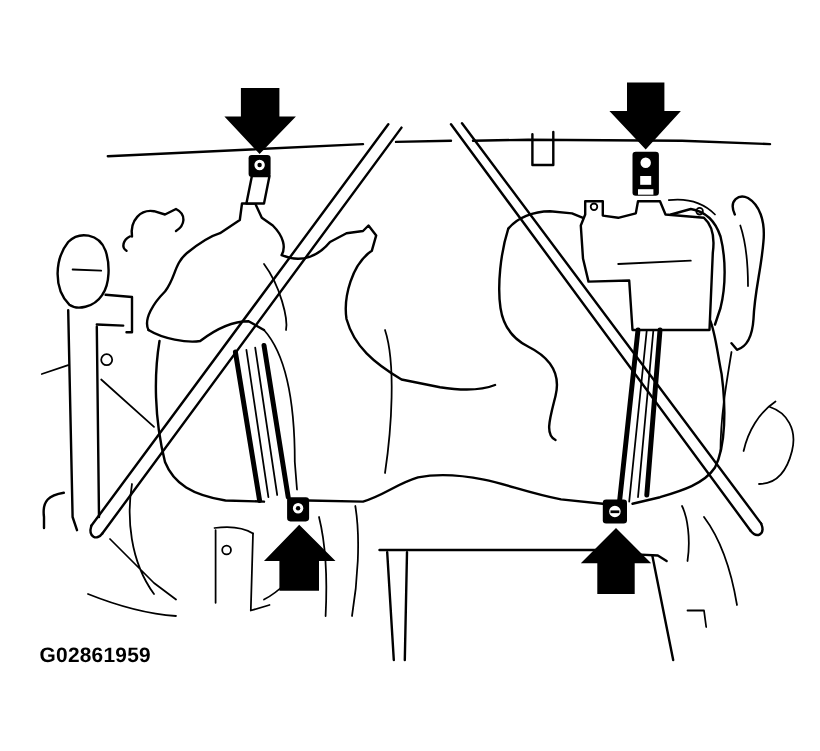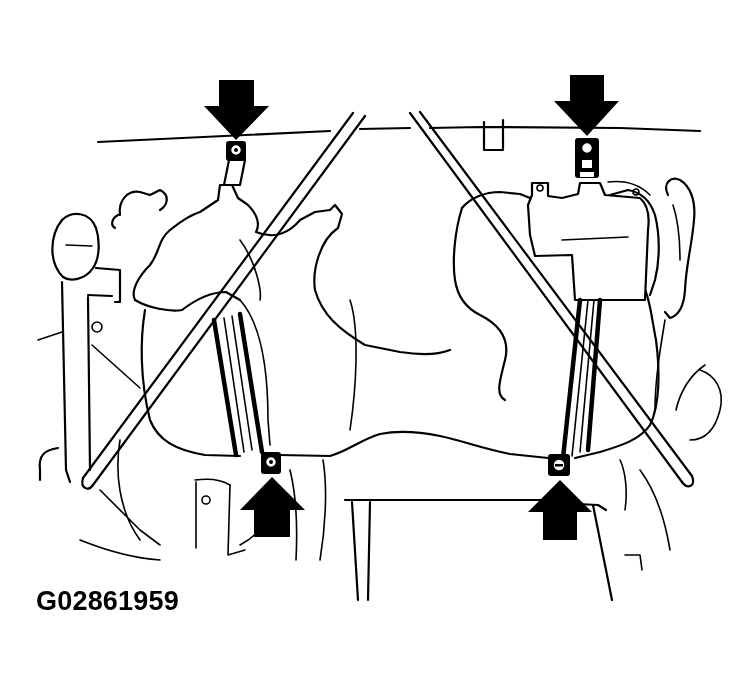--- a/index.html
+++ b/index.html
@@ -8,21 +8,21 @@
   .ln { fill: none; stroke: #000; stroke-width: 2.2; stroke-linecap: round; stroke-linejoin: round; }
   .thin { fill: none; stroke: #000; stroke-width: 1.6; stroke-linecap: round; stroke-linejoin: round; }
   .thick { fill: none; stroke: #000; stroke-width: 4.5; stroke-linecap: round; stroke-linejoin: round; }
   .fillw { fill: #fff; stroke: #000; stroke-width: 2.2; stroke-linejoin: round; }
   .arrow { fill: #000; stroke: none; }
   .bolt-body { fill: #000; }
   .bolt-ring { fill: #fff; stroke: #000; stroke-width: 1.5; }
   #caption {
     position: absolute; left: 36px; top: 586px;
     font-family: "Liberation Sans", sans-serif; font-weight: bold;
-    font-size: 27px; letter-spacing: 0.2px; color: #000;
+    font-size: 19px; letter-spacing: 0.2px; color: #000;
   }
 </style>
 </head>
 <body>
 
 <svg id="diagram" viewBox="0 0 745 683" xmlns="http://www.w3.org/2000/svg">
 
   <g>
     <path class="ln" d="M98,142 L330,131 M360,129 L410,128 M430,128 L480,127 L620,128 L700,131"></path>
     <path class="ln" d="M484,122 L484,150 L503,150 L503,120"></path>

